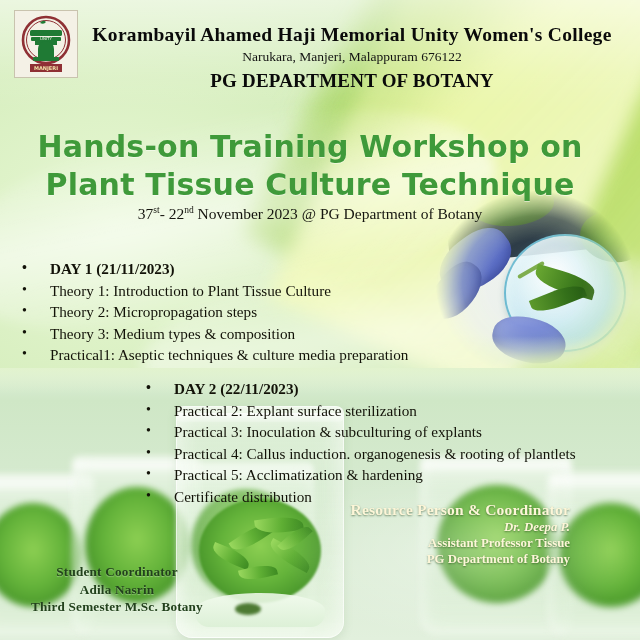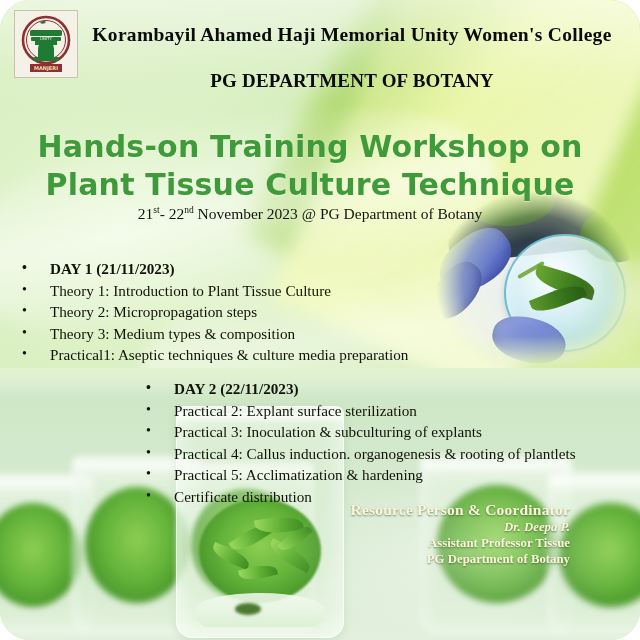--- a/index.html
+++ b/index.html
@@ -7,21 +7,20 @@
     padding: 0;
     background: #ffffff;
   }
   #poster {
     position: relative;
     width: 640px;
     height: 640px;
     overflow: hidden;
     font-family: "Liberation Serif", serif;
     background: #eaf6d8;
-    border-radius: 30px;
   }
 
   
   .bg-base {
     position: absolute; inset: 0;
     background:
       radial-gradient(ellipse 60% 50% at 18% 35%, #e7f7d4 0%, #d8efc0 55%, #cfeab4 100%),
       linear-gradient(135deg, #d8f0bc 0%, #e8f8d6 40%, #f2fbe6 70%, #e4f5cc 100%);
   }
   
@@ -399,28 +398,29 @@
       <path d="M17 27 h22 v4 h-22 z" fill="#1f7a34"></path>
       <path d="M20 44 v-9 a8 8 0 0 1 16 0 v9 z" fill="#1f7a34"></path>
       <rect x="15" y="43" width="26" height="4" rx="1" fill="#1f7a34"></rect>
       <text x="28" y="25.5" font-family="DejaVu Sans, sans-serif" font-size="4" fill="#f4f1e6" text-anchor="middle">UNITY</text>
       <rect x="12" y="50" width="32" height="8" fill="#8f2f34"></rect>
       <text x="28" y="56" font-family="DejaVu Sans, sans-serif" font-size="5" font-weight="bold" fill="#f2e3a8" text-anchor="middle">MANJERI</text>
     </svg>
   </div>
 
   <div class="college-name">Korambayil Ahamed Haji Memorial Unity Women's College</div>
+  <div class="college-addr">Narukara,  Manjeri, Malappuram  676122</div>
   <div class="dept-line">PG DEPARTMENT  OF BOTANY</div>
 
   <div class="title-wrap">
     <div class="title-line">Hands-on Training Workshop on</div>
     <div class="title-line">Plant Tissue Culture Technique</div>
   </div>
 
-  <div class="date-line"><span>21</span><sup>st</sup><span>- 22</span><sup>nd</sup><span> November 2023 @ PG Department  of Botany</span></div>
+  <div class="date-line"><span>37</span><sup>st</sup><span>- 22</span><sup>nd</sup><span> November 2023 @ PG Department  of Botany</span></div>
 
   <ul class="sched day1">
     <li class="dayhead">DAY 1 (21/11/2023)</li>
     <li>Theory 1: Introduction to Plant Tissue Culture</li>
     <li>Theory 2: Micropropagation steps</li>
     <li>Theory 3: Medium  types &amp; composition</li>
     <li>Practical1: Aseptic techniques &amp; culture media preparation</li>
   </ul>
 
   <ul class="sched day2">
@@ -432,14 +432,19 @@
     <li>Certificate  distribution</li>
   </ul>
 
   <div class="resource">
     <div class="r-title">Resource Person  &amp;  Coordinator</div>
     <div class="r-name">Dr. Deepa P.</div>
     <div class="r-desig">Assistant Professor Tissue</div>
     <div class="r-dept">PG Department  of Botany</div>
   </div>
 
+  <div class="student">
+    <div>Student  Coordinator</div>
+    <div>Adila  Nasrin</div>
+    <div>Third  Semester M.Sc. Botany</div>
+  </div>
 
 </div>
 
 </body></html>

